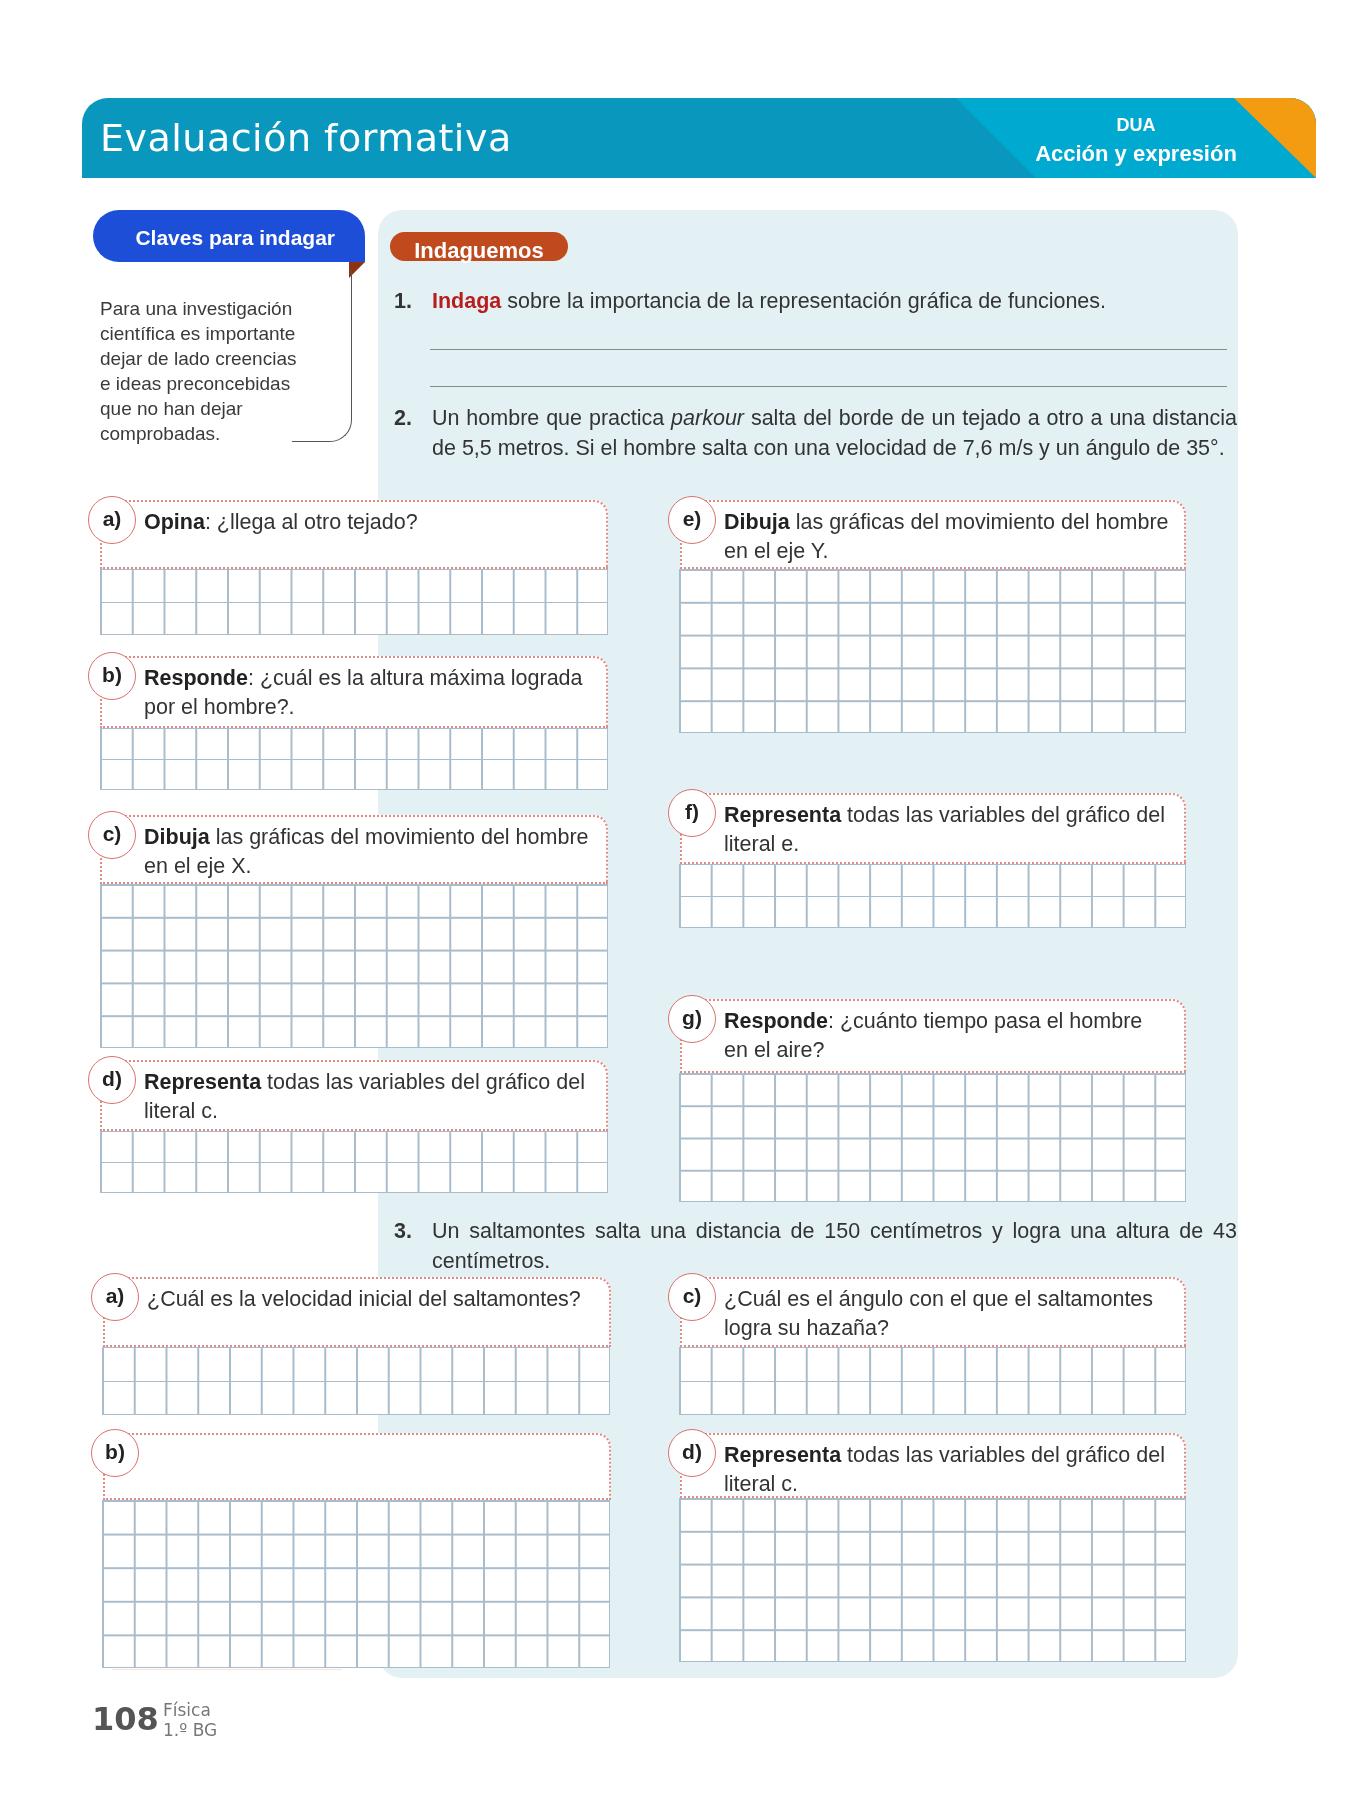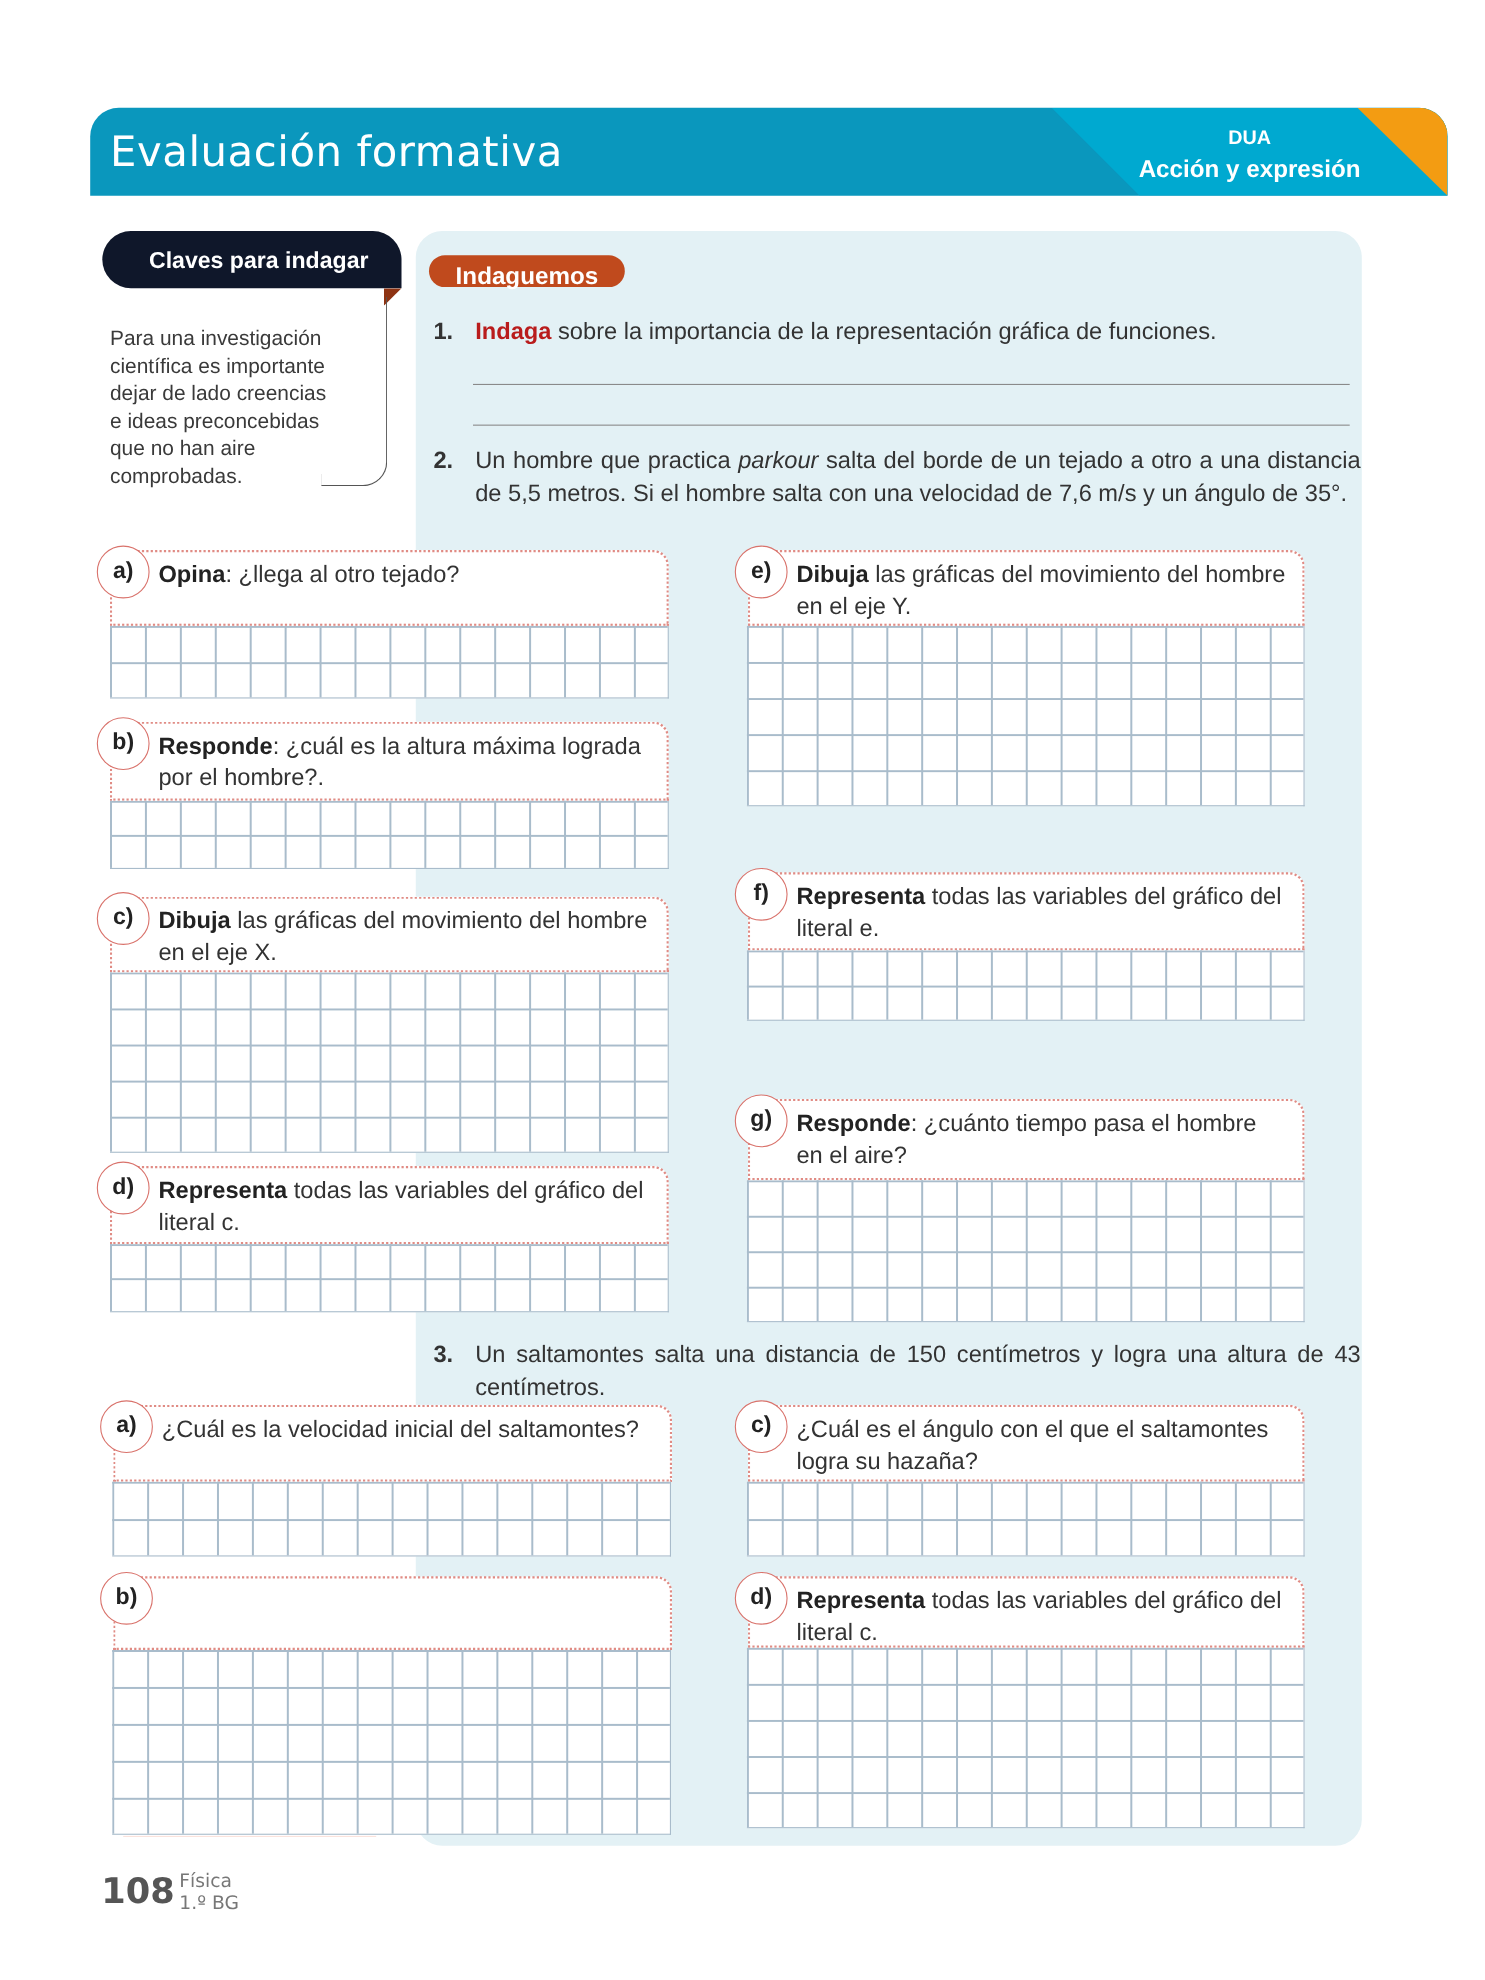--- a/index.html
+++ b/index.html
@@ -12,21 +12,21 @@
     font-family: "DejaVu Sans", sans-serif; letter-spacing: 0.5px; }
   .header-band { position: absolute; right: 0; top: 0; width: 360px; height: 80px; background: #00a9d0;
     clip-path: polygon(0 0, 100% 0, 100% 100%, 80px 100%); }
   .header-corner { position: absolute; right: 0; top: 0; width: 82px; height: 80px; background: #f39c12;
     clip-path: polygon(0 0, 100% 0, 100% 100%); }
   .dua { position: absolute; right: 70px; top: 12px; width: 220px; text-align: center; color: #fff; }
   .dua-title { font-size: 18px; font-weight: bold; line-height: 30px; }
   .dua-sub { font-size: 22px; font-weight: bold; line-height: 28px; }
 
   .claves-pill { position: absolute; left: 93px; top: 210px; width: 272px; height: 52px;
-    background: #0f172a; border-radius: 26px 26px 0 26px; color: #fff; font-weight: bold;
+    background: #1d4ed8; border-radius: 26px 26px 0 26px; color: #fff; font-weight: bold;
     font-size: 21px; text-align: right; padding: 16px 30px 0 0; }
   .claves-fold { position: absolute; left: 349px; top: 262px; width: 16px; height: 16px; background: #8e3312;
     clip-path: polygon(0 0, 100% 0, 0 100%); }
   .claves-text { position: absolute; left: 100px; top: 296px; width: 232px; text-align: left;
     font-size: 19px; line-height: 25px; color: #3a3a3a; }
   .claves-bracket { position: absolute; left: 292px; top: 270px; width: 60px; height: 172px;
     border-right: 1.5px solid #555; border-bottom: 1.5px solid #555; border-bottom-right-radius: 22px; }
 
   .panel { position: absolute; left: 378px; top: 210px; width: 860px; height: 1468px;
     background: #e3f1f5; border-radius: 24px; }
@@ -73,21 +73,21 @@
 </div>
 
 <div class="claves-pill">Claves para indagar</div>
 <div class="claves-fold"></div>
 <div class="claves-bracket"></div>
 <div class="claves-text">
   <div>Para una investigación</div>
   <div>científica es importante</div>
   <div>dejar de lado creencias</div>
   <div>e ideas preconcebidas</div>
-  <div>que no han aire</div>
+  <div>que no han dejar</div>
   <div>comprobadas.</div>
 </div>
 
 <div class="panel"></div>
 <div class="ind-pill">Indaguemos</div>
 
 <div class="q" style="left:432px; top:287px; width:800px;">
   <span class="num">1.</span>
   <b>Indaga</b><span> sobre la importancia de la representación gráfica de funciones.</span>
 </div>

